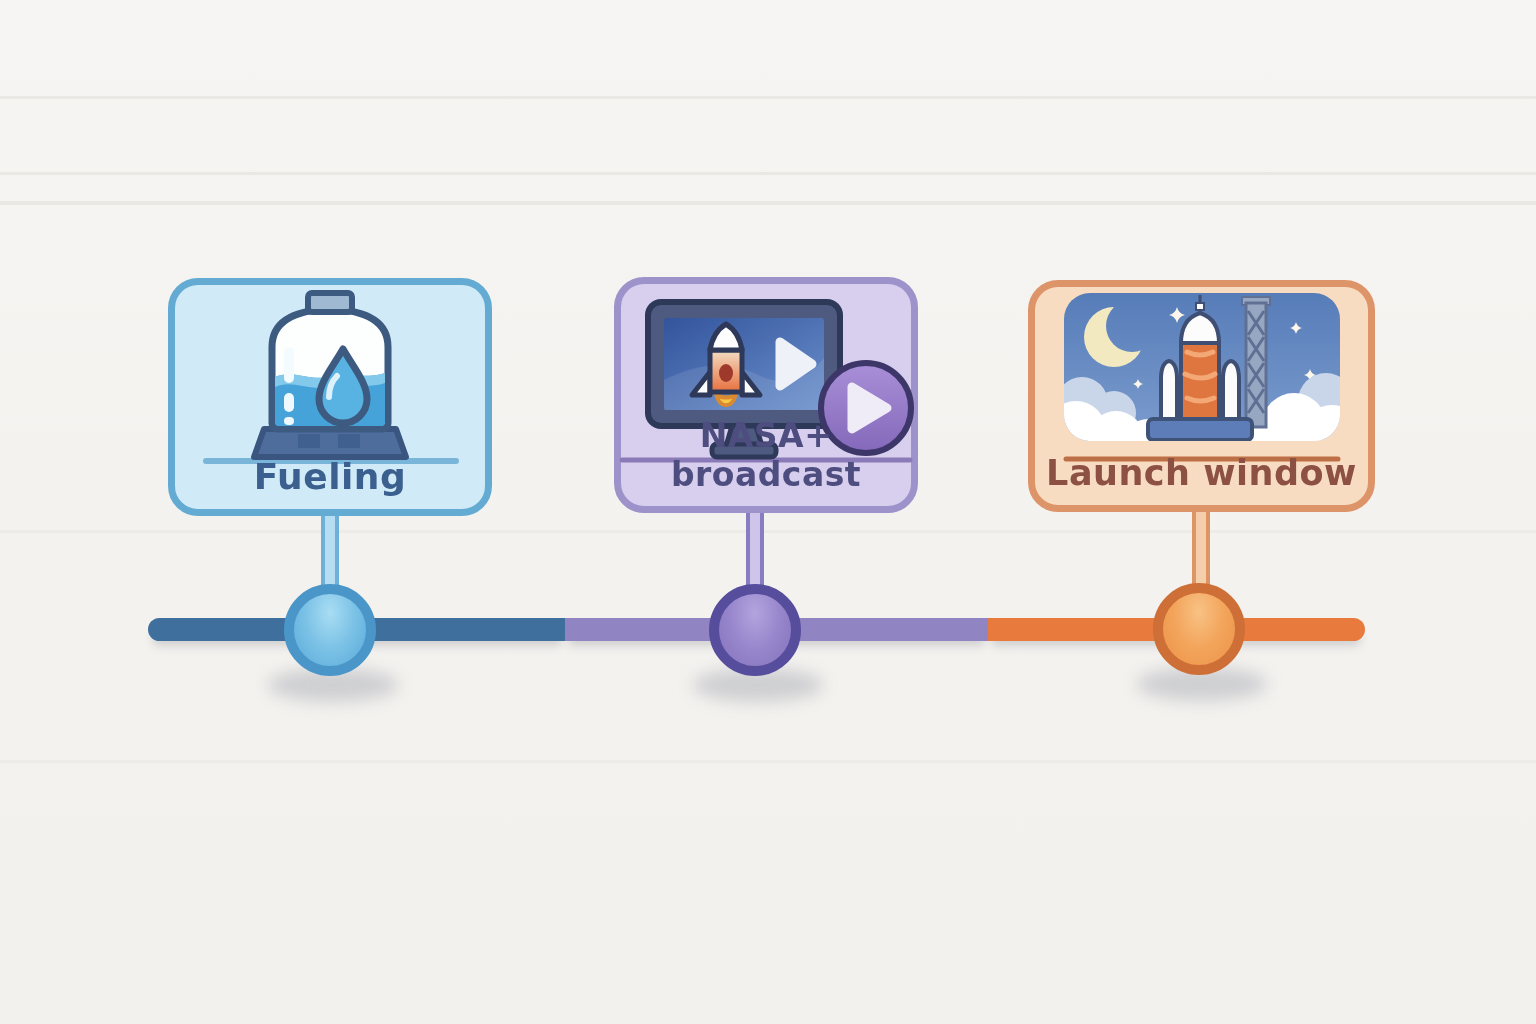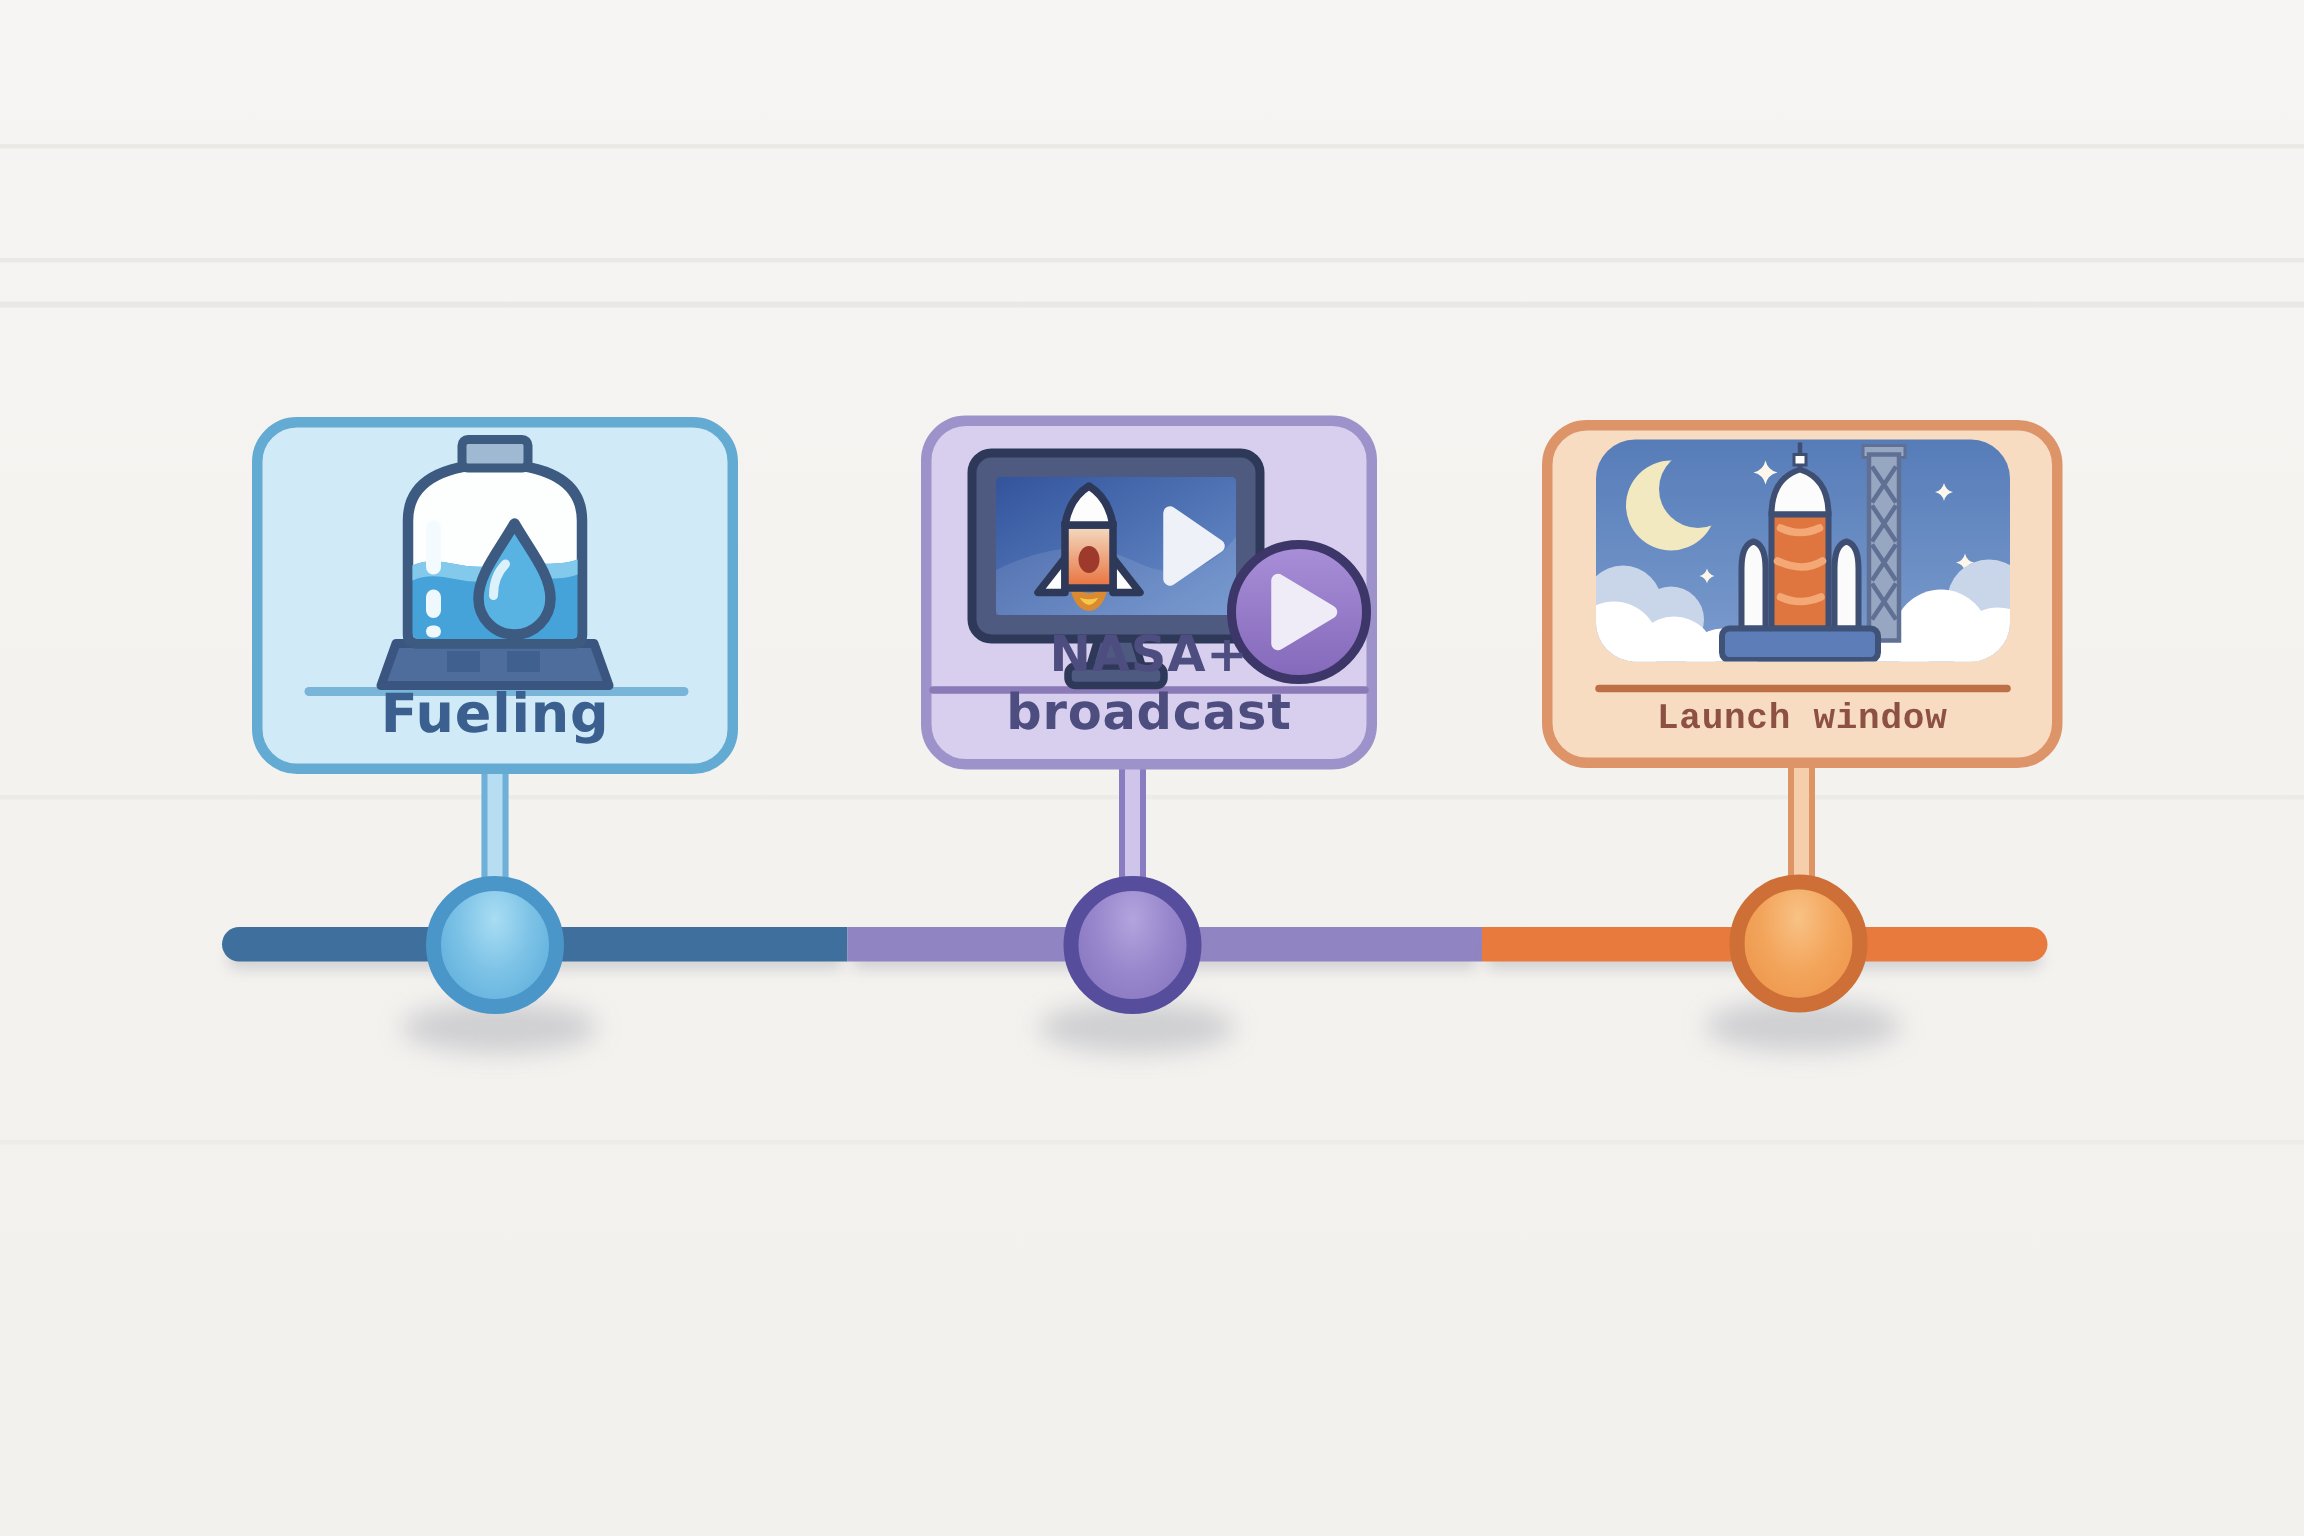--- a/index.html
+++ b/index.html
@@ -57,21 +57,21 @@
   .card-label {
     position: absolute;
     left: 0; right: 0;
     bottom: 12px;
     text-align: center;
     font-weight: 700;
     letter-spacing: 0.5px;
   }
   .card-fueling  .card-label { color: #3b5f8e; font-size: 36px; }
   .card-broadcast .card-label { color: #4d4d80; font-size: 33px; }
-  .card-launch   .card-label { color: #8d5144; font-size: 24px; font-family: Liberation Mono, monospace; }
+  .card-launch   .card-label { color: #8d5144; font-size: 35px; }
 
   
   .stem {
     position: absolute;
     box-sizing: content-box;
     z-index: 2;
   }
   .stem-1 { left: 321px; top: 505px; width: 10px; height: 102px;
             background: #b6ddf1; border-left: 4px solid #6fb0d8; border-right: 4px solid #6fb0d8; }
   .stem-2 { left: 746px; top: 503px; width: 10px; height: 104px;

